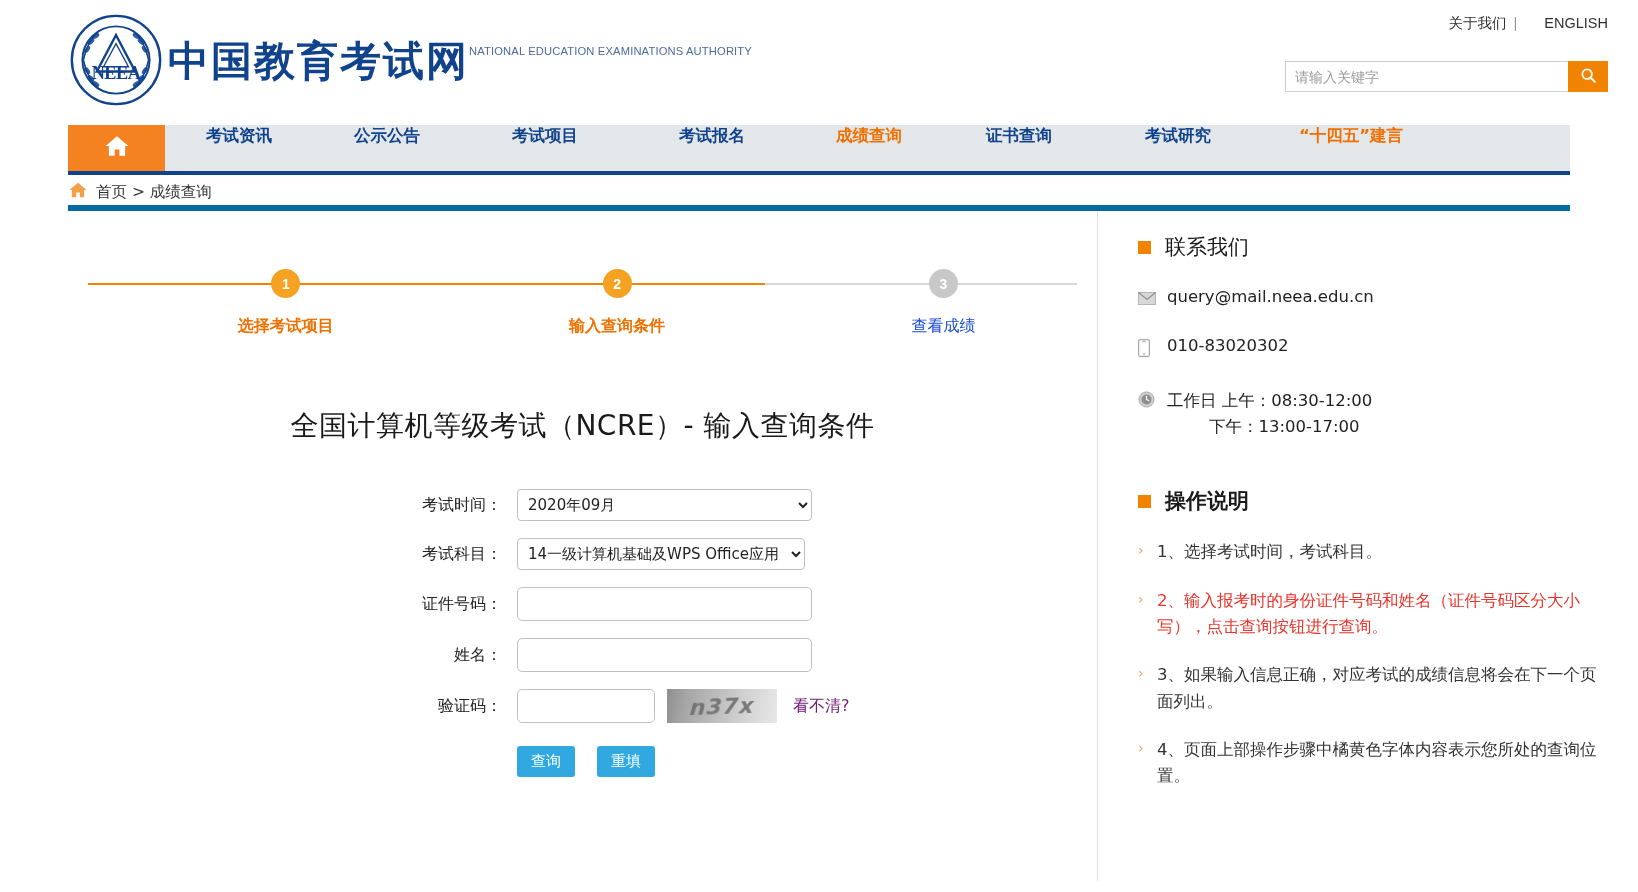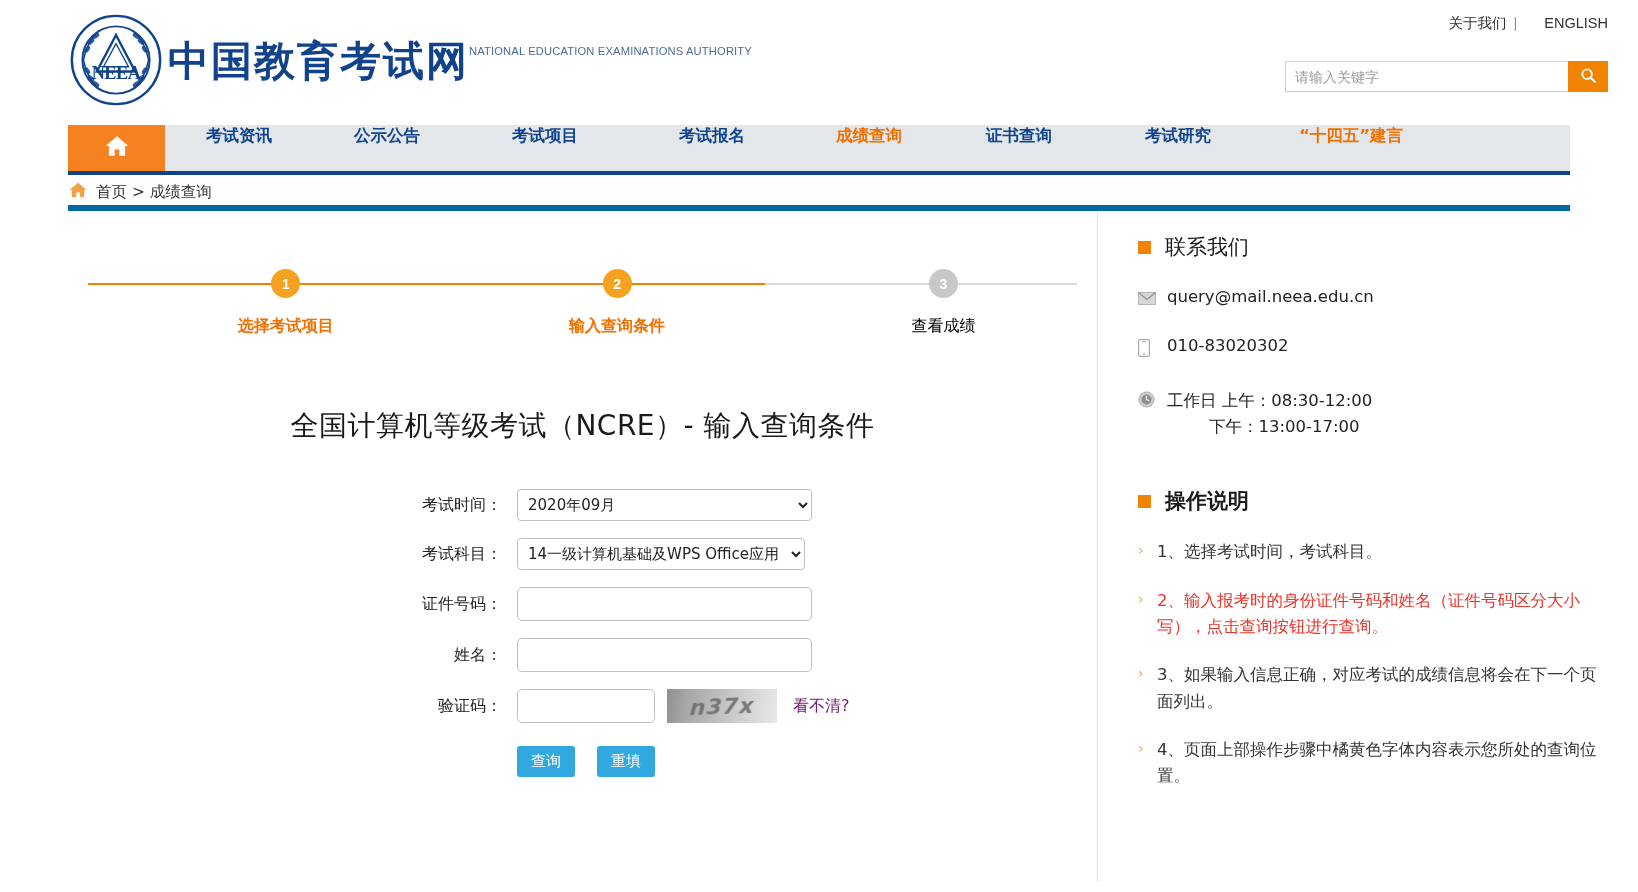--- a/index.html
+++ b/index.html
@@ -114,21 +114,21 @@
     background: #f5a223; color: #fff;
     display: flex; align-items: center; justify-content: center;
     font-size: 14px; font-weight: 700;
     font-family: "Liberation Sans", sans-serif;
   }
   .step.inactive .step-dot { background: #c8c8c8; }
   .step-label {
     margin-top: 18px; font-size: 16px; font-weight: 700; color: #f07000;
     white-space: nowrap; font-family: "DejaVu Sans", sans-serif;
   }
-  .step.inactive .step-label { color: #000000; font-weight: 400; }
+  .step.inactive .step-label { color: #1d4ed8; font-weight: 400; }
 
   
   .form-title {
     text-align: center; margin-top: 62px;
     font-size: 28px; color: #1a1a1a; font-weight: 400;
     font-family: "DejaVu Sans", sans-serif; letter-spacing: 0.5px;
   }
 
   
   .form { margin-top: 44px; }

